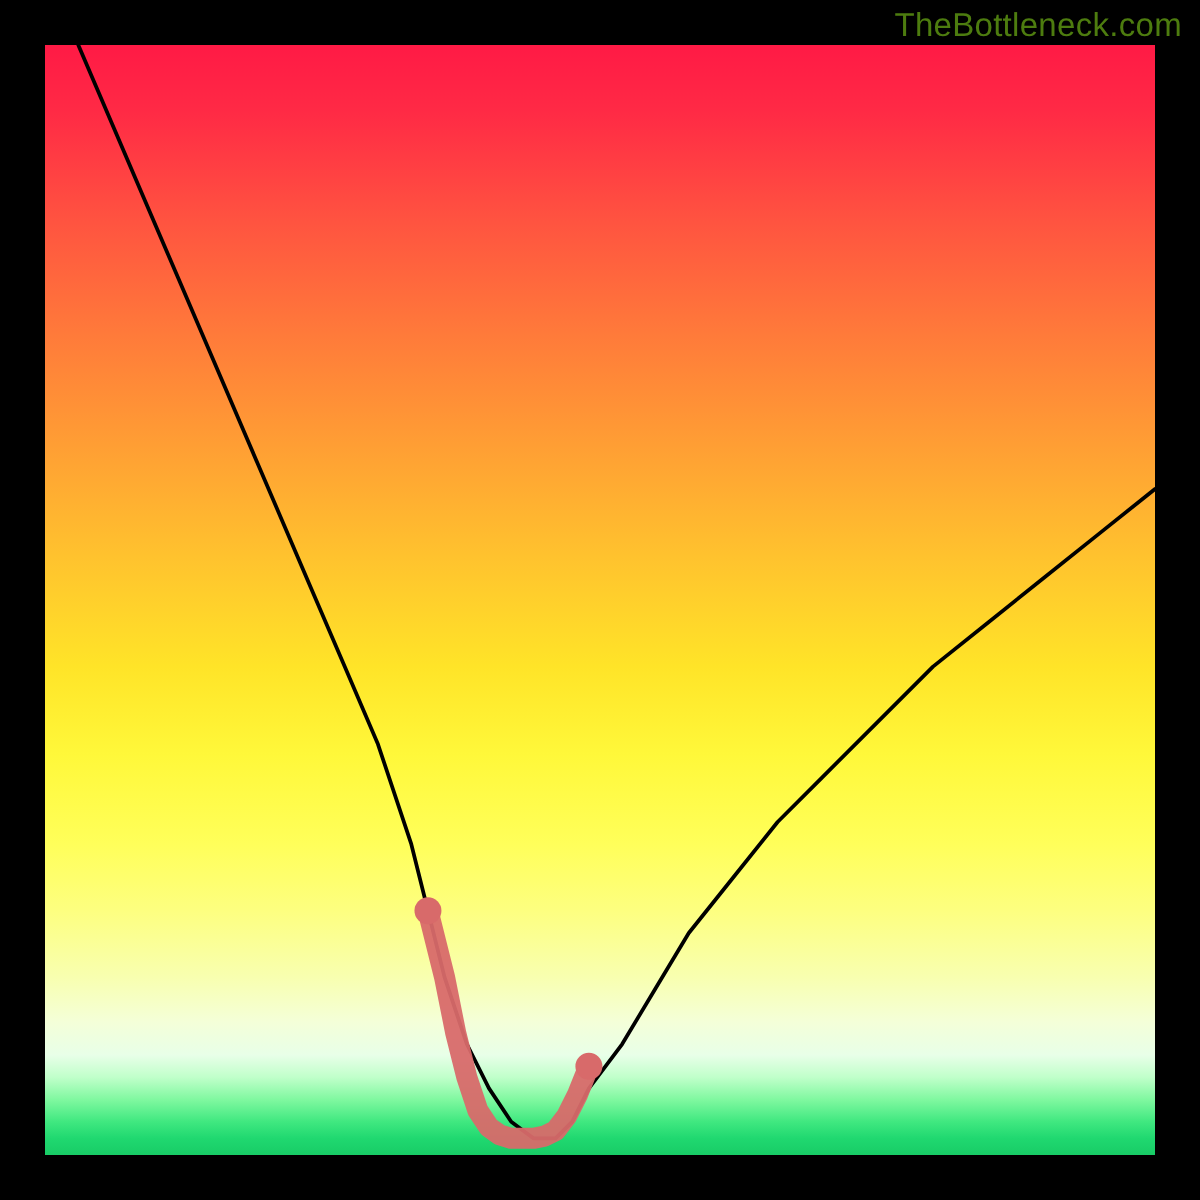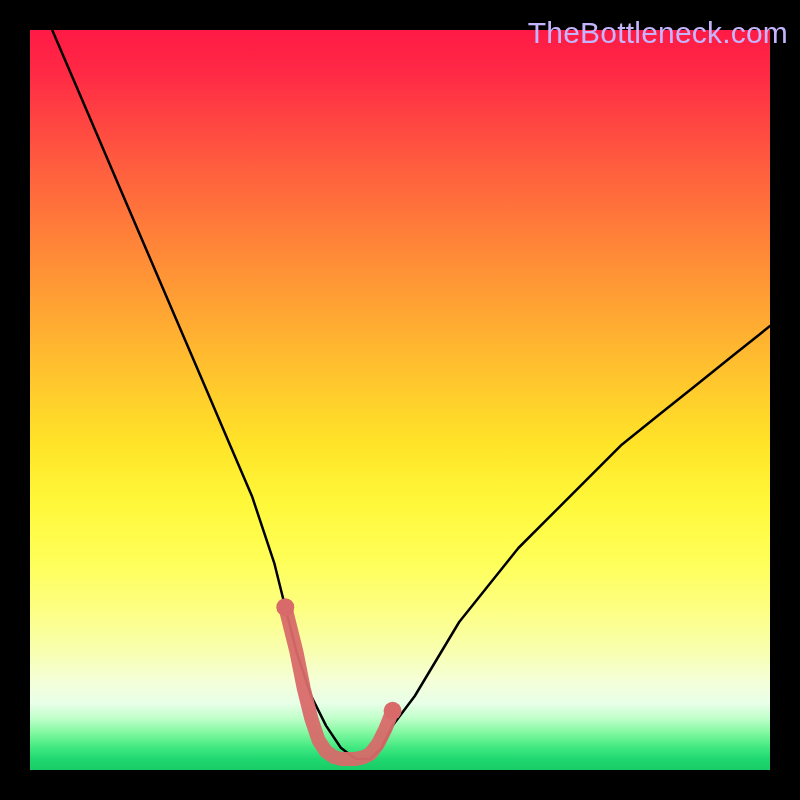--- a/index.html
+++ b/index.html
@@ -44,24 +44,24 @@
       #e8ffe8 91%,
       #c0ffca 93%,
       #80f8a0 95%,
       #40e880 97%,
       #20d870 98.5%,
       #18cc66 100%
     );
   }
   .watermark {
     position: absolute;
-    top: 16px;
+    top: 4px;
     right: 12px;
-    color: #c4b5fd;
-    font-size: 30px;
+    color: #4d7c0f;
+    font-size: 22px;
     letter-spacing: 0.2px;
     user-select: none;
   }
   svg { position: absolute; inset: 0; }
 </style>
 </head>
 <body>
 
 <div class="frame">
   <div class="plot">

